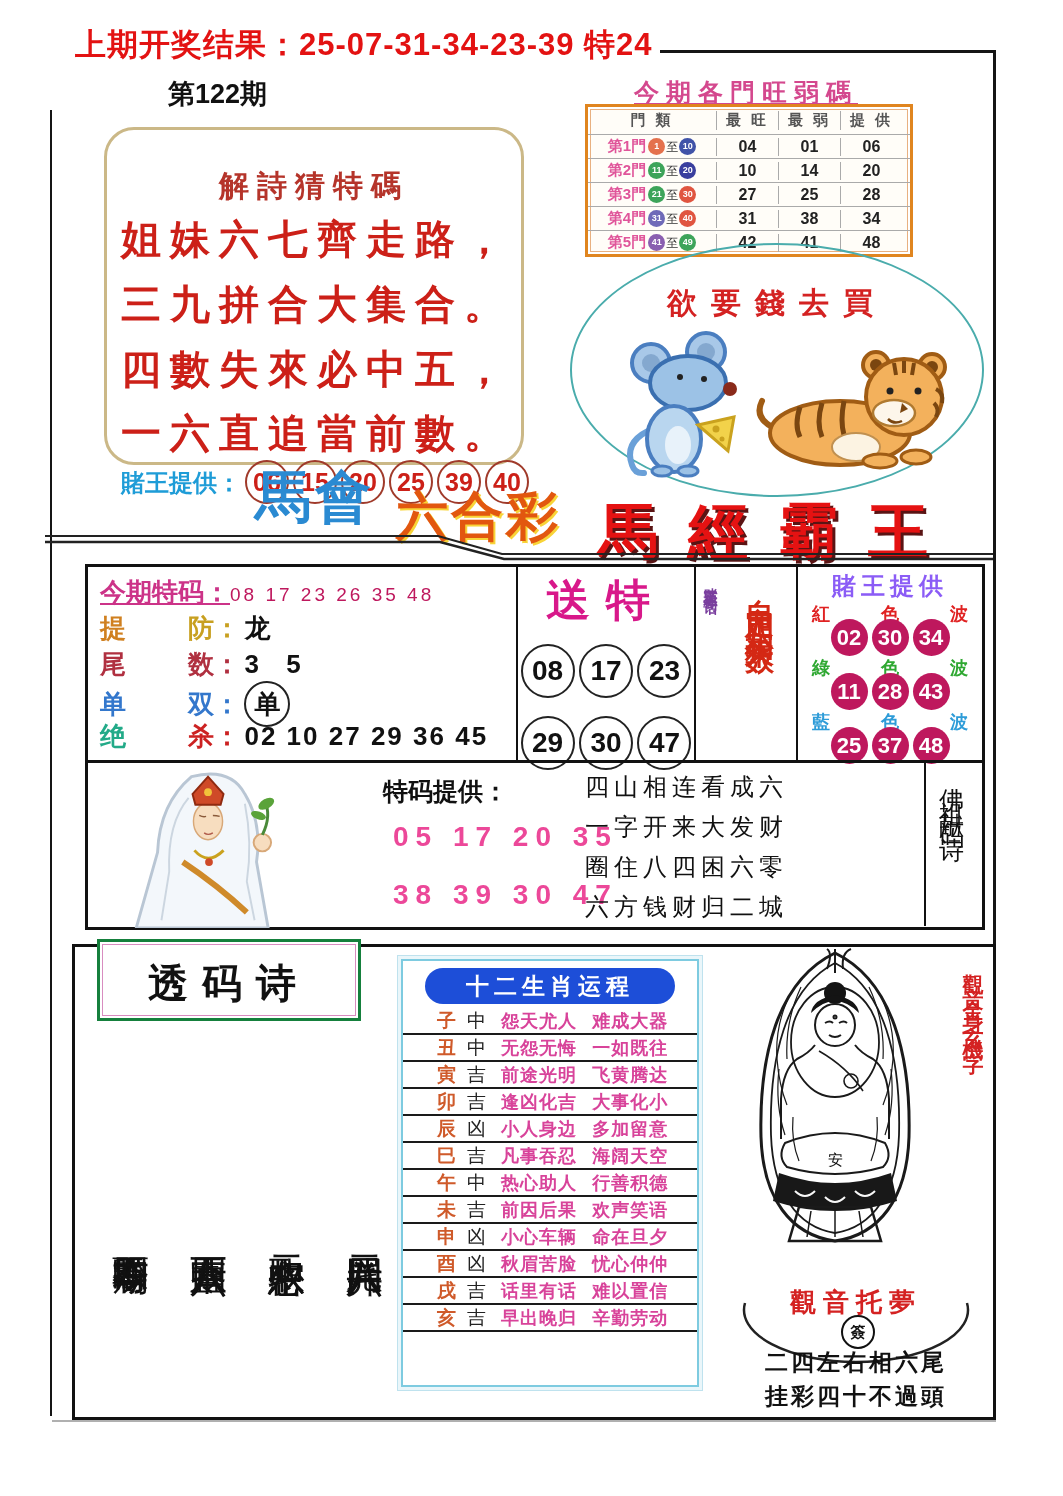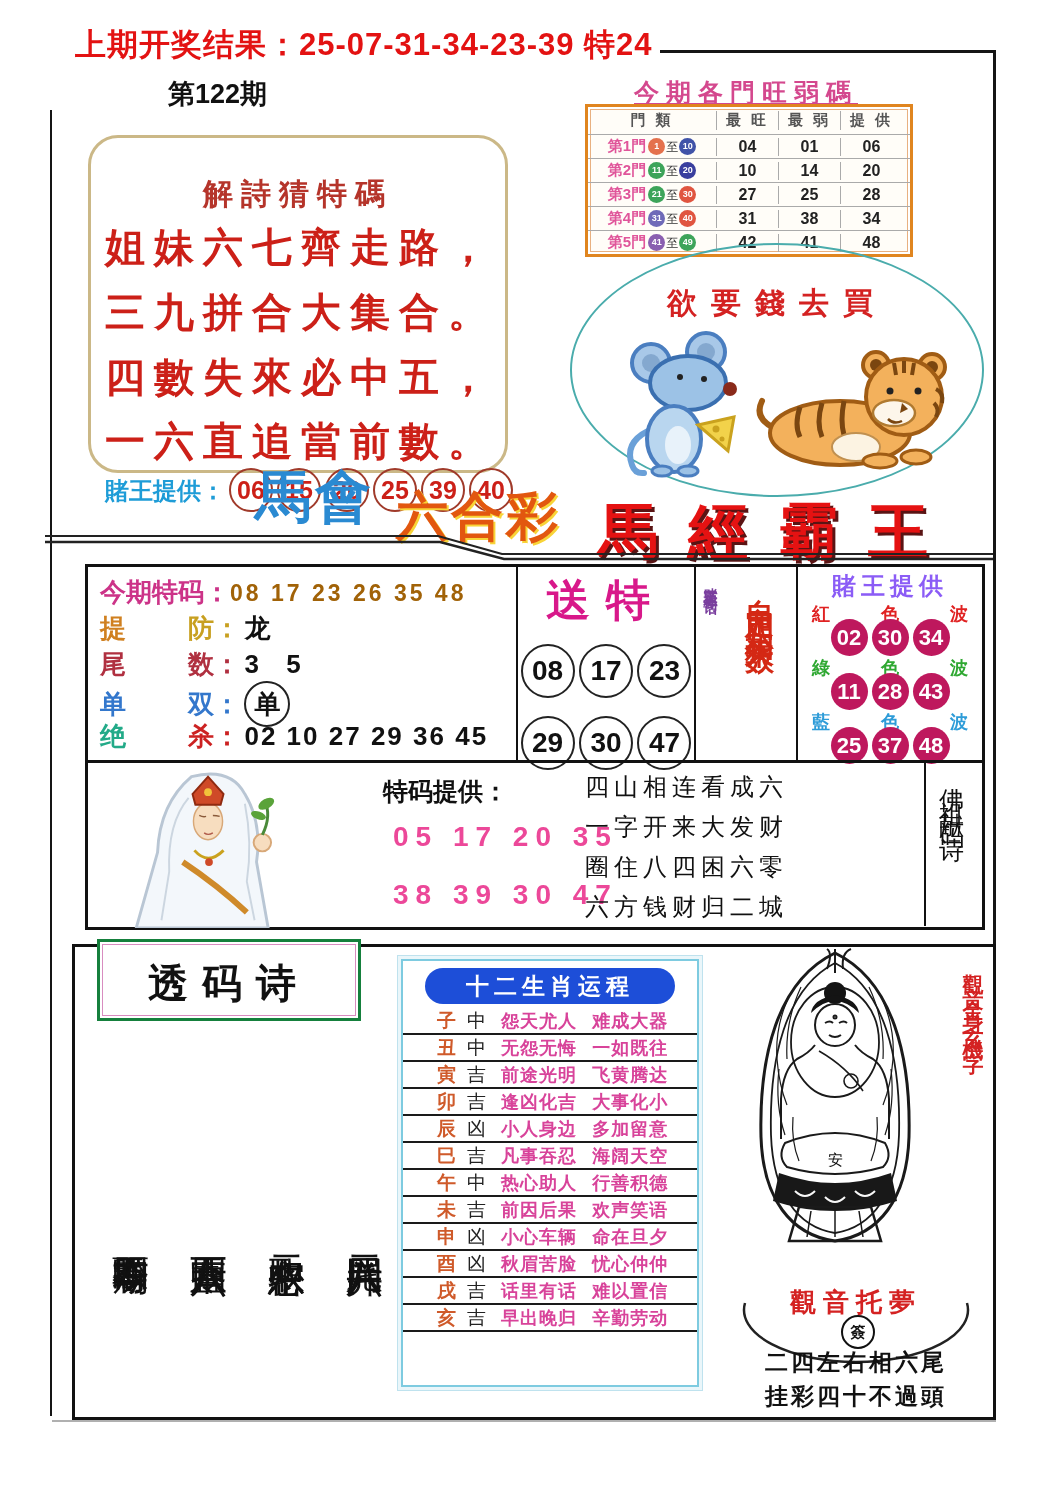--- a/index.html
+++ b/index.html
@@ -40,22 +40,22 @@
   .zo-caption{font-size:30px;font-weight:bold;color:#d42222;letter-spacing:14px;text-align:center;}
   
   .mast-left{font-size:56px;font-weight:bold;color:#2a8ad2;letter-spacing:4px;}
   .mast-mid{font-size:52px;font-weight:bold;color:#e2570f;letter-spacing:3px;text-shadow:2px 2px 0 #f8d438;}
   .mast-right{font-size:60px;font-weight:900;color:#e51212;letter-spacing:30px;text-shadow:3px 3px 0 #5a1414;white-space:nowrap;}
   
   .mid-box{border:3px solid #111;}
   .mb-cell{position:absolute;top:0;height:193px;box-sizing:border-box;}
   .bl{border-left:2px solid #111;}
   .sp-row{position:absolute;left:12px;white-space:nowrap;}
-  .sp-label{font-size:26px;font-weight:bold;color:#cc3388;}
-  .sp-nums{font-size:23px;font-weight:bold;color:#a16207;letter-spacing:3px;}
+  .sp-label{font-size:26px;font-weight:bold;color:#cc3388;text-decoration:underline;}
+  .sp-nums{font-size:19px;font-weight:normal;color:#be185d;letter-spacing:3px;}
   .lab1{display:inline-block;width:88px;font-size:26px;font-weight:bold;}
   .lab2{font-size:26px;font-weight:bold;}
   .c-orange{color:#d08020;} .c-gold{color:#c8a020;} .c-red{color:#b03040;} .c-red2{color:#cc2222;}
   .c-blue{color:#3377cc;} .c-teal{color:#22aa88;}
   .sp-val{font-size:26px;font-weight:bold;color:#111;letter-spacing:2px;}
   .parity-circle{display:inline-block;width:42px;height:42px;border:2px solid #222;border-radius:50%;
                  text-align:center;line-height:42px;font-size:26px;font-weight:bold;color:#111;}
   .songte-title{font-size:44px;font-weight:bold;color:#d8188a;letter-spacing:16px;text-align:center;}
   .st-circle{display:inline-block;width:50px;height:50px;border:2.5px solid #222;border-radius:50%;
              font-size:28px;font-weight:bold;color:#111;line-height:50px;text-align:center;}
@@ -135,21 +135,21 @@
       <div class="dt-c dt-c4 dt-num">34</div>
     </div>
     <div class="dt-row">
       <div class="dt-c dt-c1"><span class="door-label">第5門</span><span class="ball" style="background: rgb(138, 95, 176);">41</span><span class="at-char">至</span><span class="ball" style="background: rgb(61, 164, 90);">49</span></div>
       <div class="dt-c dt-c2 dt-num">42</div>
       <div class="dt-c dt-c3 dt-num">41</div>
       <div class="dt-c dt-c4 dt-num">48</div>
     </div>
   </div>
 
-  <div class="abs poem-box" style="left:88px;top:127px;width:414px;height:332px;margin-top:8px;">
+  <div class="abs poem-box" style="left:104px;top:127px;width:414px;height:332px;">
     <div class="abs poem-title serif" style="left:0;top:36px;width:100%;">解詩猜特碼</div>
     <div class="abs poem-line serif" style="left:14px;top:82px;">姐妹六七齊走路，</div>
     <div class="abs poem-line serif" style="left:14px;top:147px;">三九拼合大集合。</div>
     <div class="abs poem-line serif" style="left:14px;top:212px;">四數失來必中五，</div>
     <div class="abs poem-line serif" style="left:14px;top:276px;">一六直追當前數。</div>
     <div class="abs" style="left:16px;top:288px;top:284px;"></div>
     <div class="abs" style="left:16px;top:282px;"></div>
     <div class="abs" style="left:14px;top:282px;"></div>
     <div class="abs" style="left:14px;top:283px;"></div>
     <div class="abs" style="left:14px;top:286px;white-space:nowrap;top:284px;"></div>

